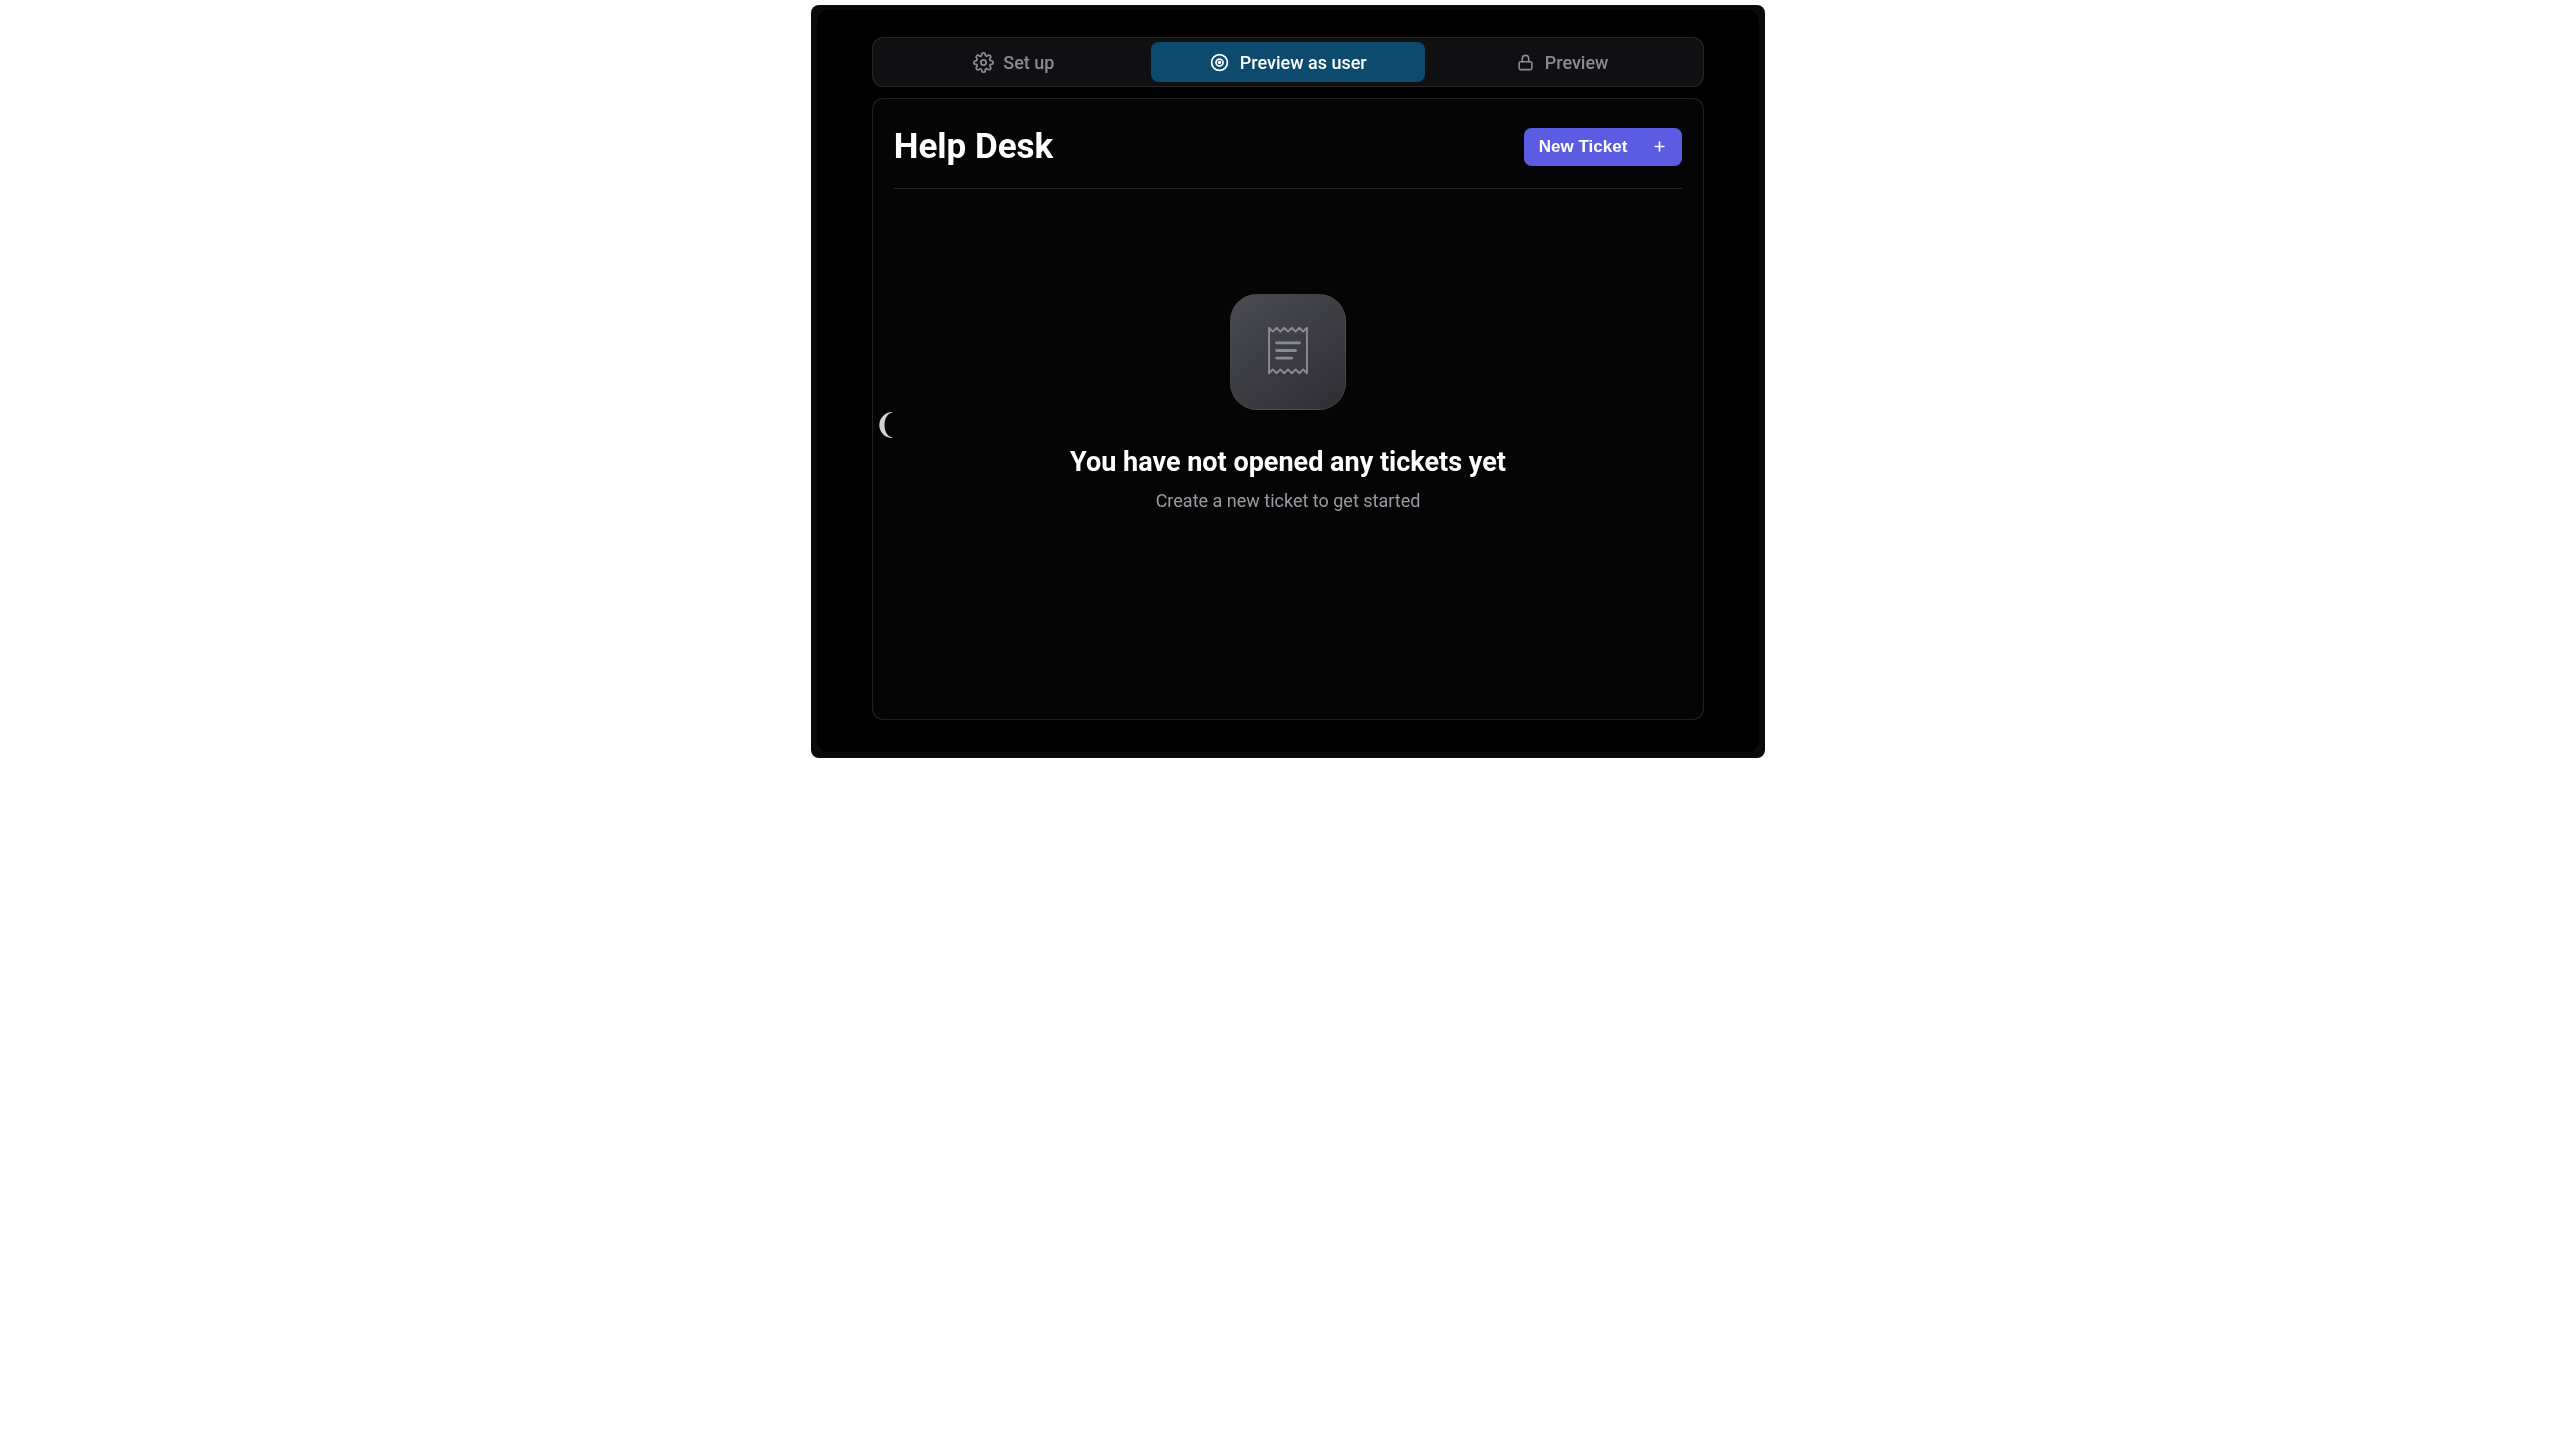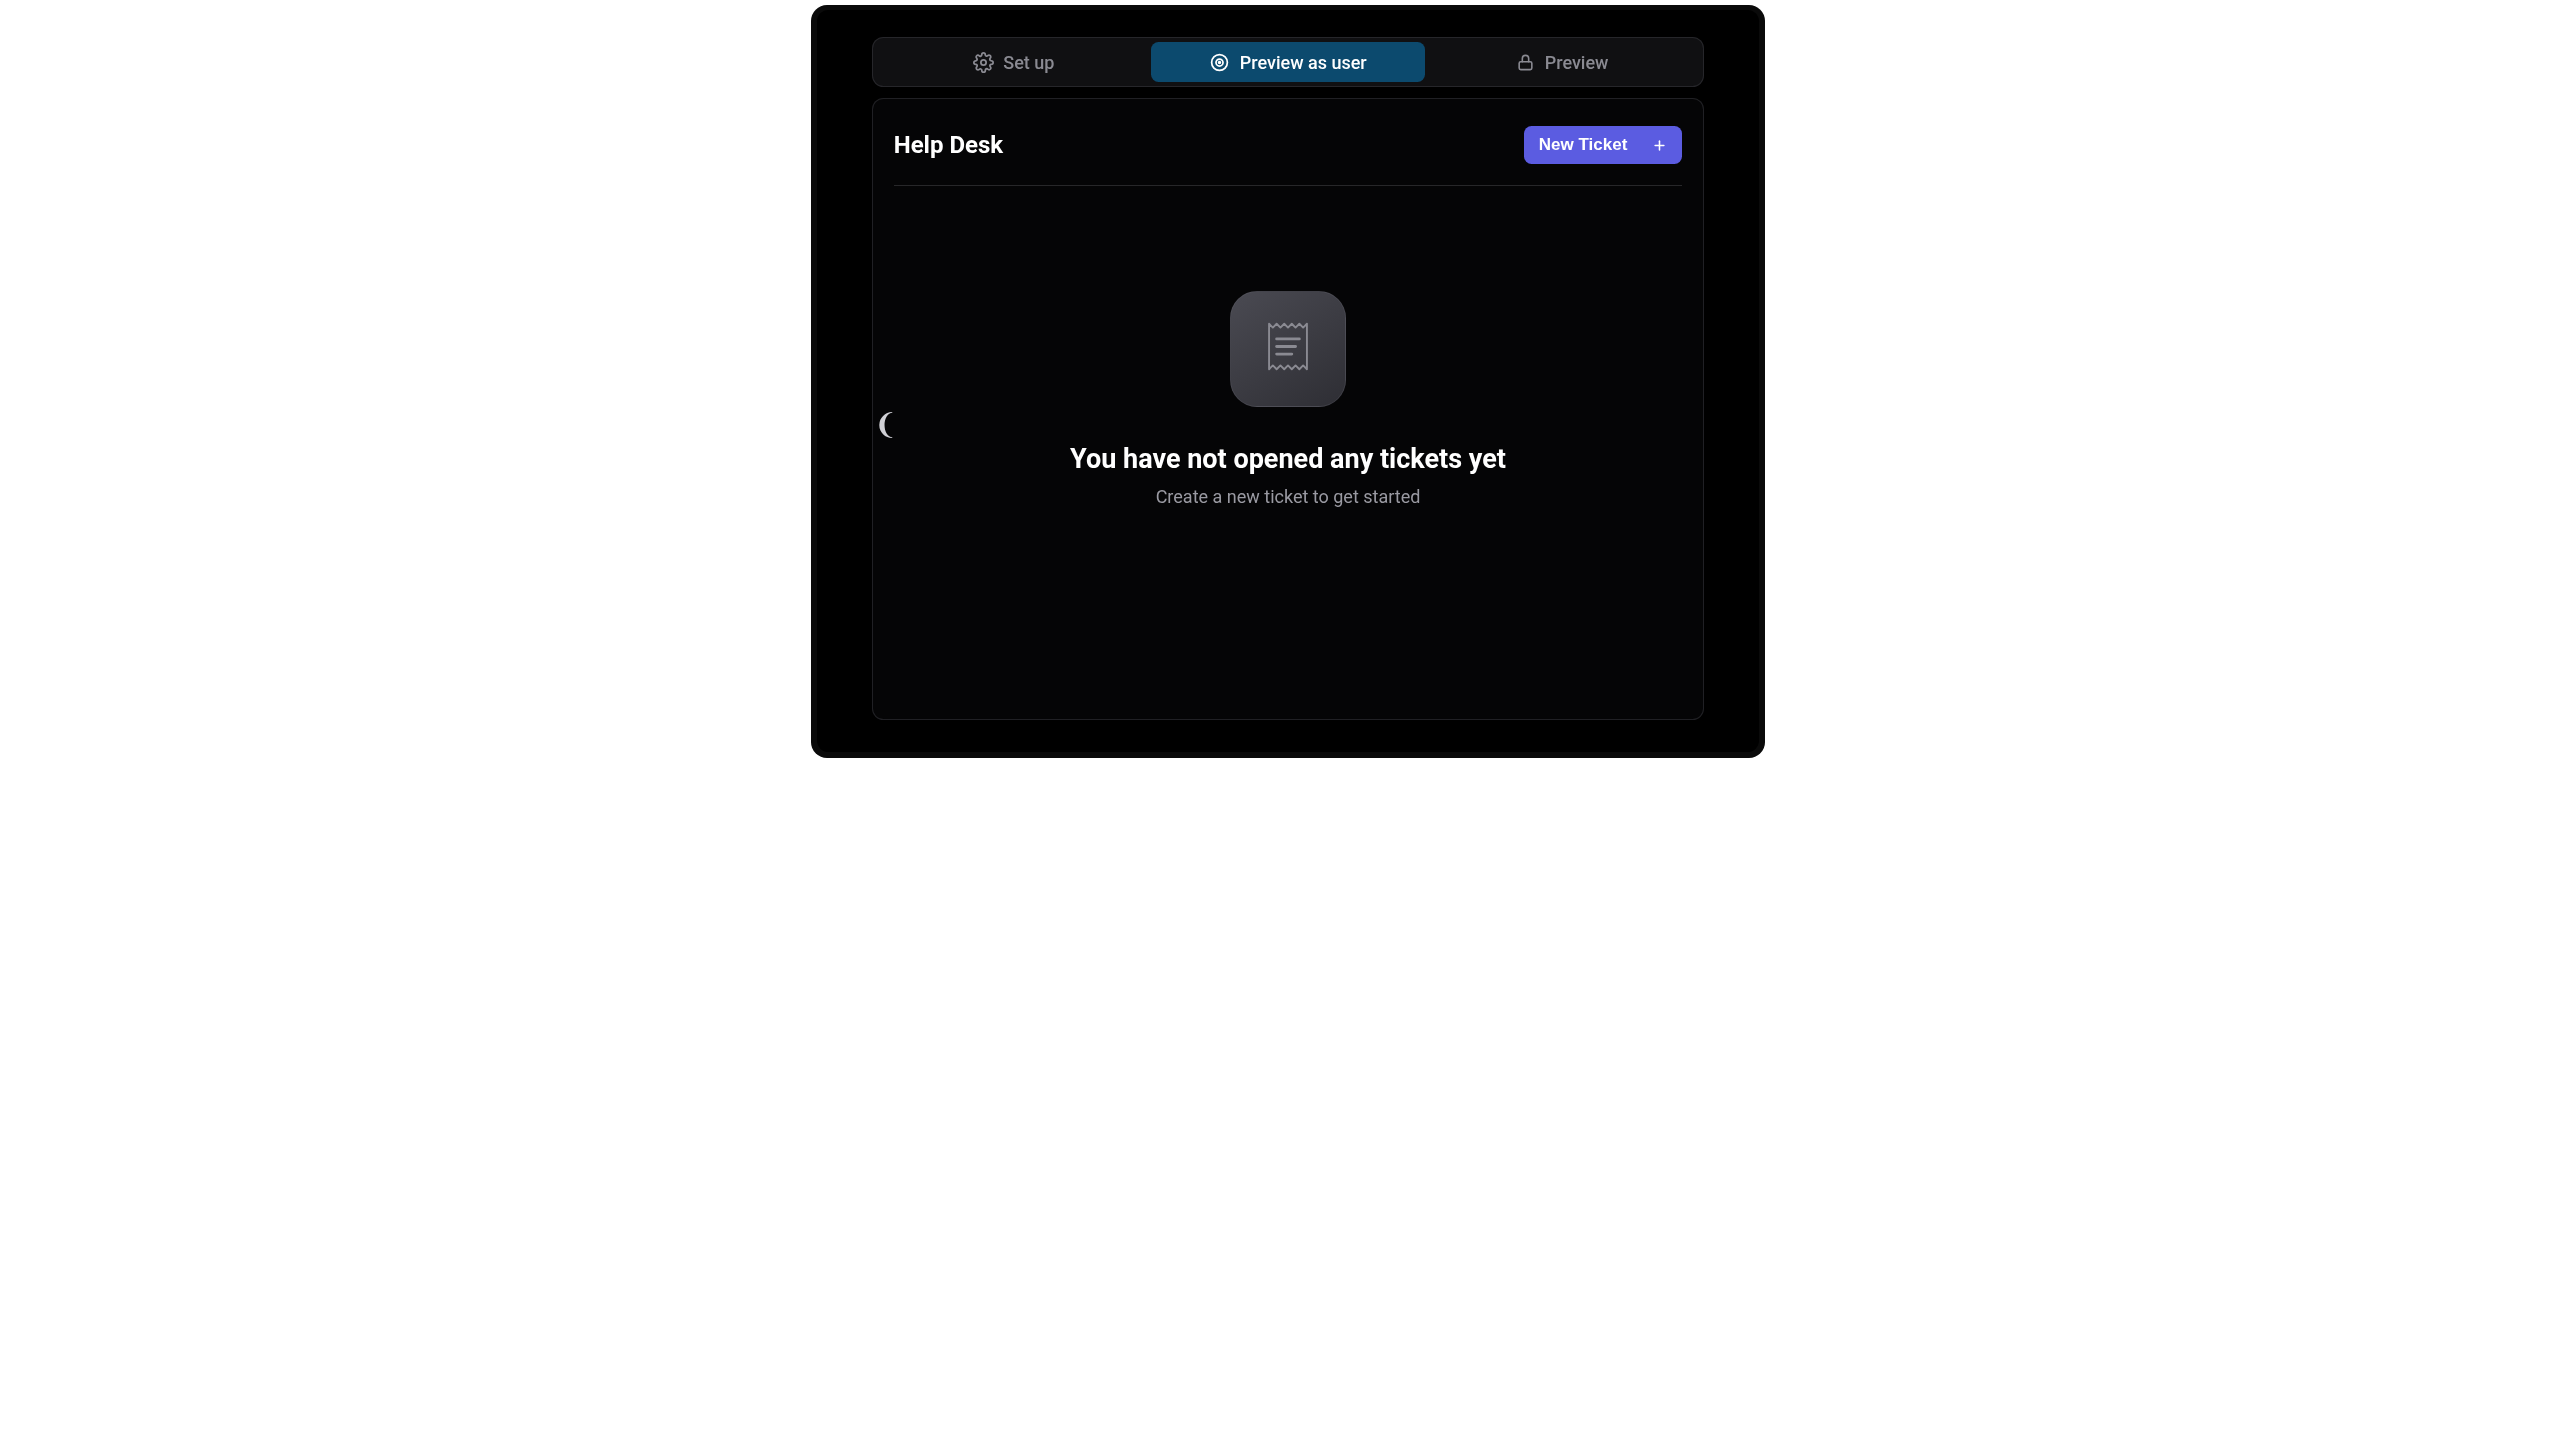--- a/index.html
+++ b/index.html
@@ -12,21 +12,21 @@
       background: #ffffff;
       font-family: -apple-system, BlinkMacSystemFont, 'Segoe UI', Roboto, sans-serif;
       display: flex;
       justify-content: center;
       padding: 0;
     }
     
     .app-window {
       width: 954px;
       background: #0a0a0a;
-      border-radius: 16px;
+      border-radius: 8px;
       padding: 5.7px;
       margin-top: 4.8px;
     }
     
     .inner-container {
       background: #000000;
       border-radius: 11.4px;
       min-height: 742px;
       padding: 27px 0 21px 0;
       position: relative;
@@ -78,21 +78,21 @@
     
     .header-row {
       display: flex;
       justify-content: space-between;
       align-items: center;
       margin-bottom: 21px;
     }
     
     .page-title {
       color: #ffffff;
-      font-size: 24px;
+      font-size: 35px;
       font-weight: 700;
     }
     
     .new-ticket-btn {
       background: #5B5CE1;
       color: #ffffff;
       border: none;
       border-radius: 7.6px;
       padding: 8.6px 15px;
       font-size: 17px;

